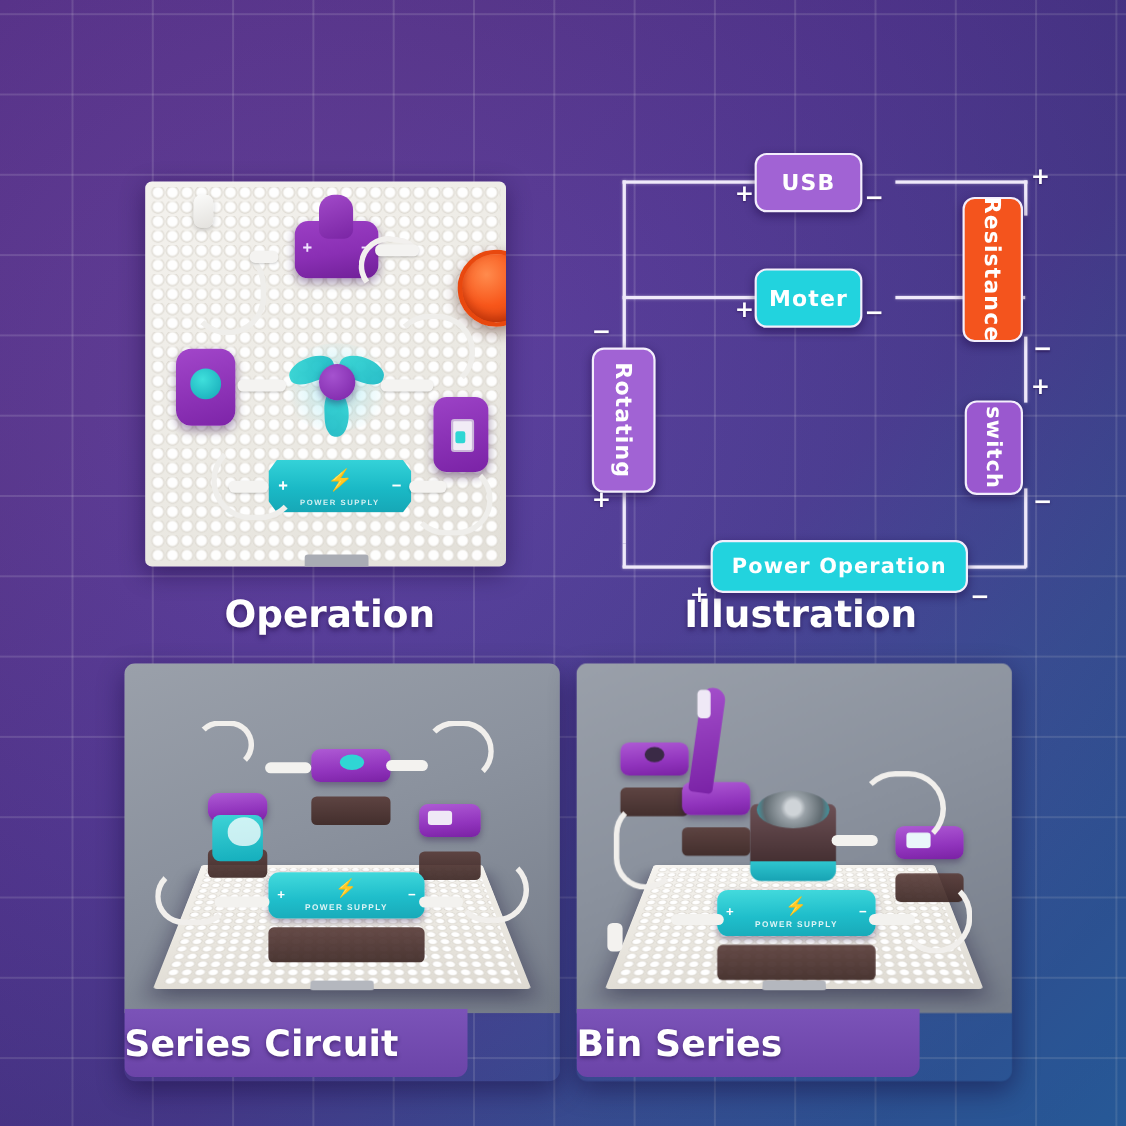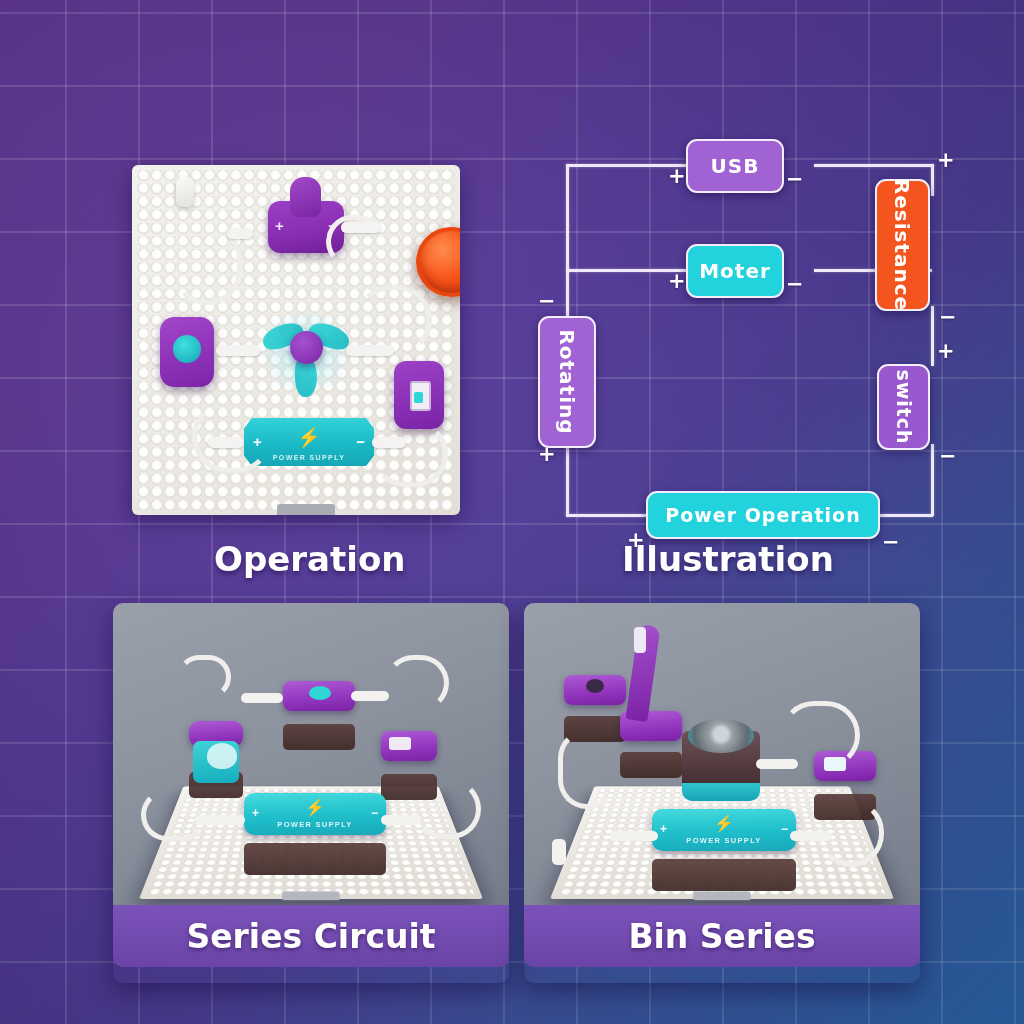--- a/index.html
+++ b/index.html
@@ -174,35 +174,35 @@
     text-shadow:0 1px 2px rgba(30,0,60,.5);
   }
 
   
   .cap{
     position:absolute;color:#ffffff;font-weight:bold;font-size:34px;
     font-family:"DejaVu Sans", sans-serif;
     text-shadow:0 3px 5px rgba(25,5,60,.5);
     white-space:nowrap;
   }
-  .cap-op{left:214px;top:539px;}
+  .cap-op{left:204px;top:539px;}
   .cap-il{left:622px;top:539px;}
 
   
   .card{position:absolute;width:396px;height:380px;border-radius:10px;overflow:hidden;
         box-shadow:0 8px 24px rgba(15,5,50,.45);}
   .card-left{left:113px;top:603px;}
   .card-right{left:524px;top:603px;}
   .photo{position:absolute;left:0;top:0;width:396px;height:318px;
          background:linear-gradient(160deg,#9aa0aa 0%, #8b929e 45%, #767d8a 100%);}
   .card-label{
-    position:absolute;left:0;bottom:16px;width:396px;height:62px;
+    position:absolute;left:0;bottom:4px;width:312px;height:62px;
     background:linear-gradient(180deg,#7b53b8 0%,#6b44a8 100%);
     border-radius:0 0 10px 10px;
-    display:flex;align-items:center;justify-content:center;
+    display:flex;align-items:center;
   }
   .card-label span{
     color:#ffffff;font-weight:bold;font-size:33px;
     font-family:"DejaVu Sans", sans-serif;
     text-shadow:0 2px 4px rgba(20,0,50,.45);
   }
   
   .pboard{
     position:absolute;left:26px;top:60px;width:344px;height:236px;
     background:linear-gradient(175deg,#f6f4f0 0%,#eae7e0 60%,#dedad2 100%);

